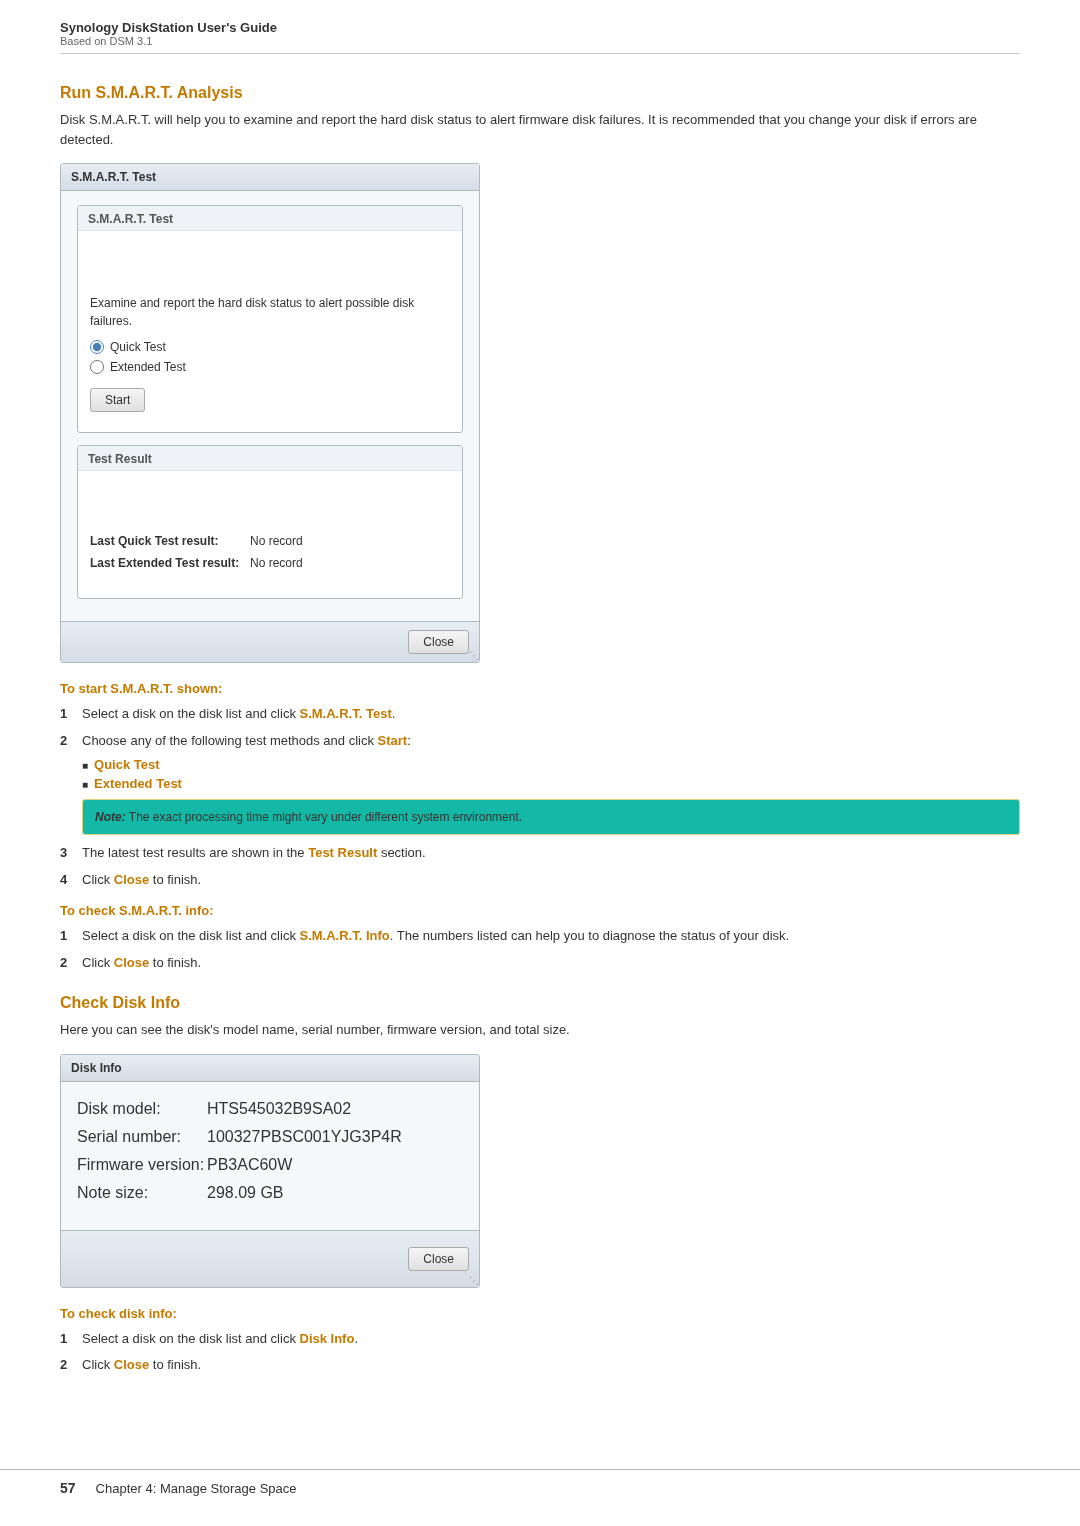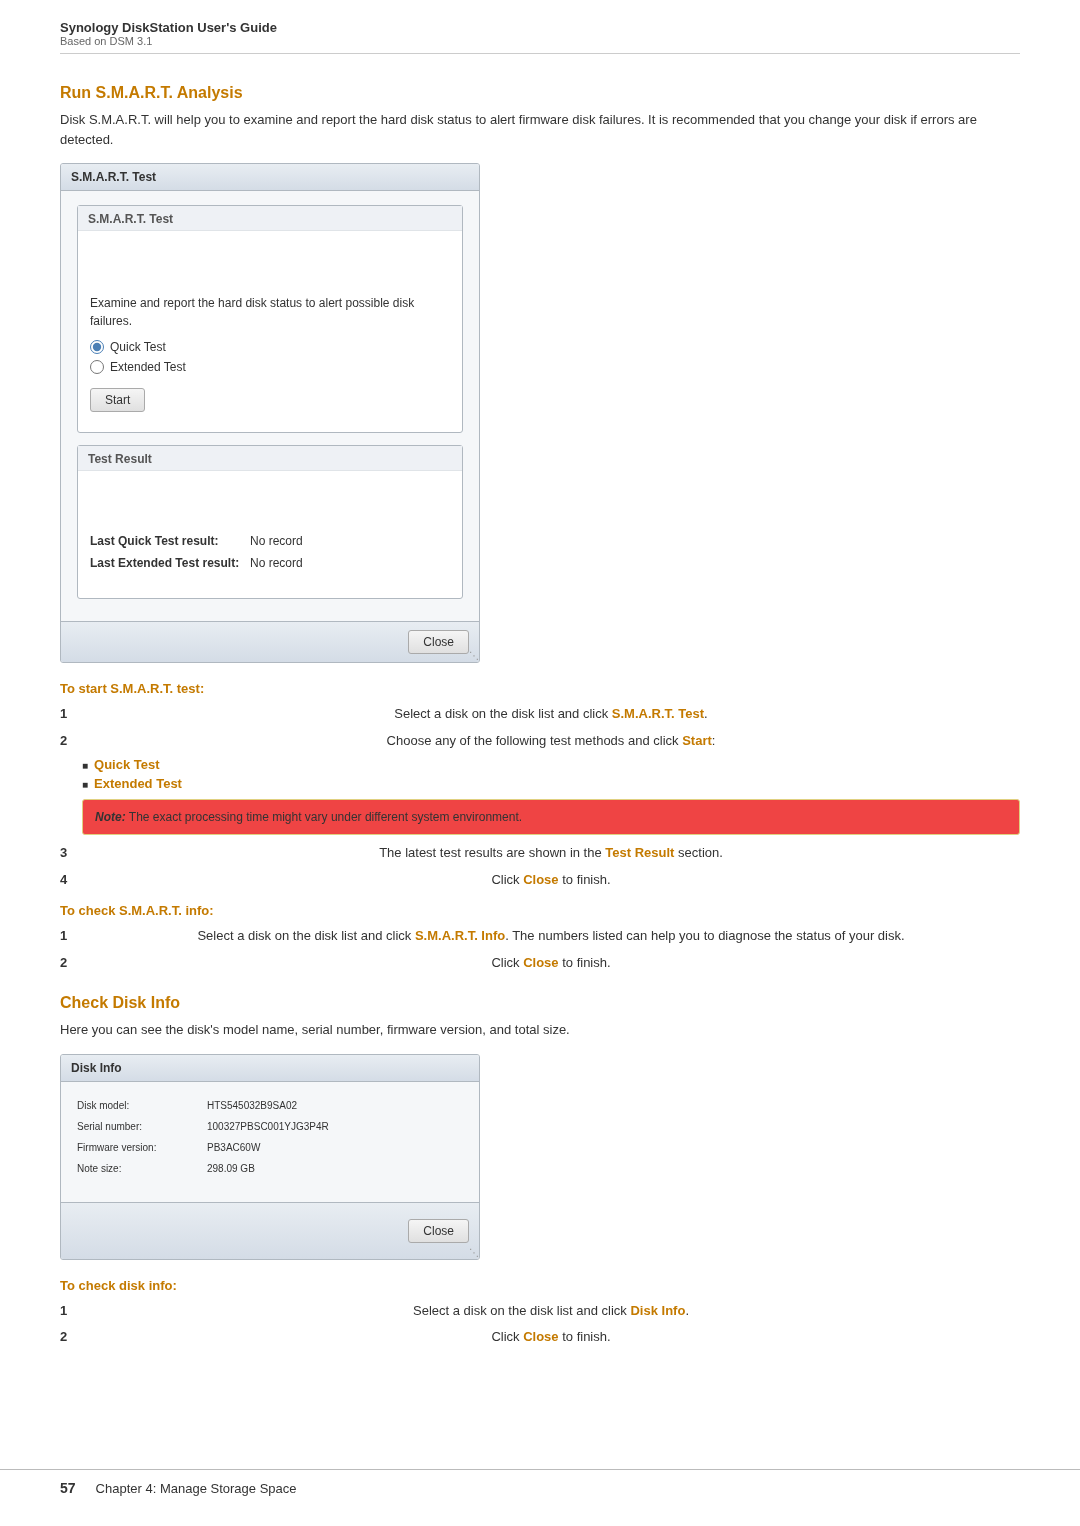--- a/index.html
+++ b/index.html
@@ -178,21 +178,20 @@
     }
     .step-num {
       font-size: 13px;
       font-weight: bold;
       color: #333;
       min-width: 22px;
     }
     .step-text {
       color: #333;
       flex: 1;
-      text-align: center;
     }
     .highlight-orange {
       color: #c47a00;
       font-weight: bold;
     }
 
     
     .bullet-list {
       margin-left: 22px;
       margin-top: 4px;
@@ -210,40 +209,40 @@
       font-size: 10px;
       margin-top: 3px;
     }
     .bullet-text {
       color: #c47a00;
       font-weight: bold;
     }
 
     
     .note-box {
-      background: #ef4444;
+      background: #14b8a6;
       border: 1px solid #e0d080;
       border-radius: 3px;
       padding: 8px 12px;
       font-size: 12px;
       color: #333;
       margin: 8px 0 8px 22px;
       line-height: 1.5;
     }
     .note-bold {
       font-weight: bold;
       font-style: italic;
     }
 
     
     .disk-info-row {
       display: flex;
       align-items: center;
       margin-bottom: 10px;
-      font-size: 10px;
+      font-size: 16px;
     }
     .disk-info-label {
       width: 130px;
       color: #333;
     }
     .disk-info-value {
       color: #333;
     }
 
     
@@ -331,21 +330,21 @@
         </div>
 
       </div>
       <div class="dialog-footer" style="position:relative;">
         <button class="btn-close">Close</button>
         <span class="resize-handle">⋱</span>
       </div>
     </div>
 
     <div>
-      <div class="instruction-heading">To start S.M.A.R.T. test:</div>
+      <div class="instruction-heading">To start S.M.A.R.T. shown:</div>
 
       <div class="instruction-item">
         <span class="step-num">1</span>
         <span class="step-text">
           <span>Select a disk on the disk list and click </span><span class="highlight-orange">S.M.A.R.T. Test</span><span>.</span>
         </span>
       </div>
 
       <div class="instruction-item">
         <span class="step-num">2</span>

